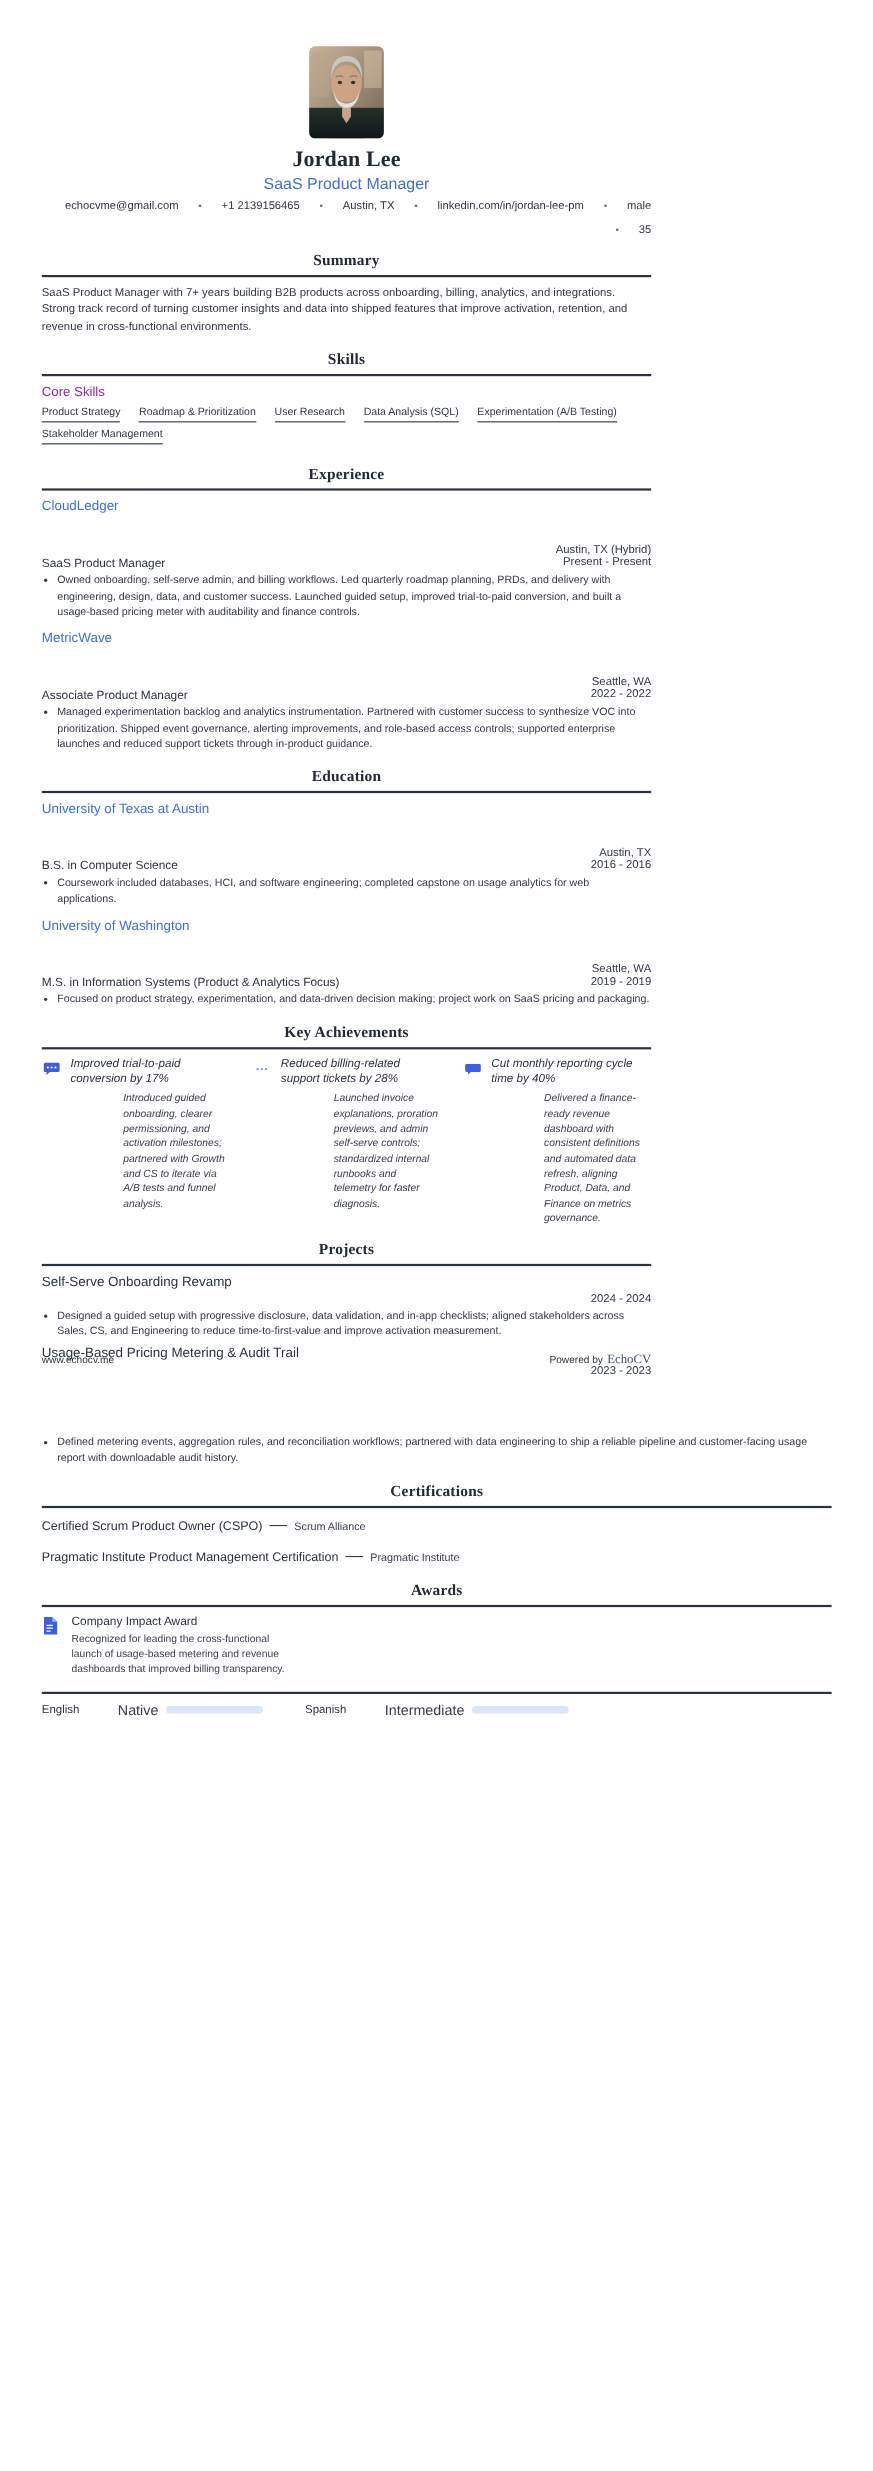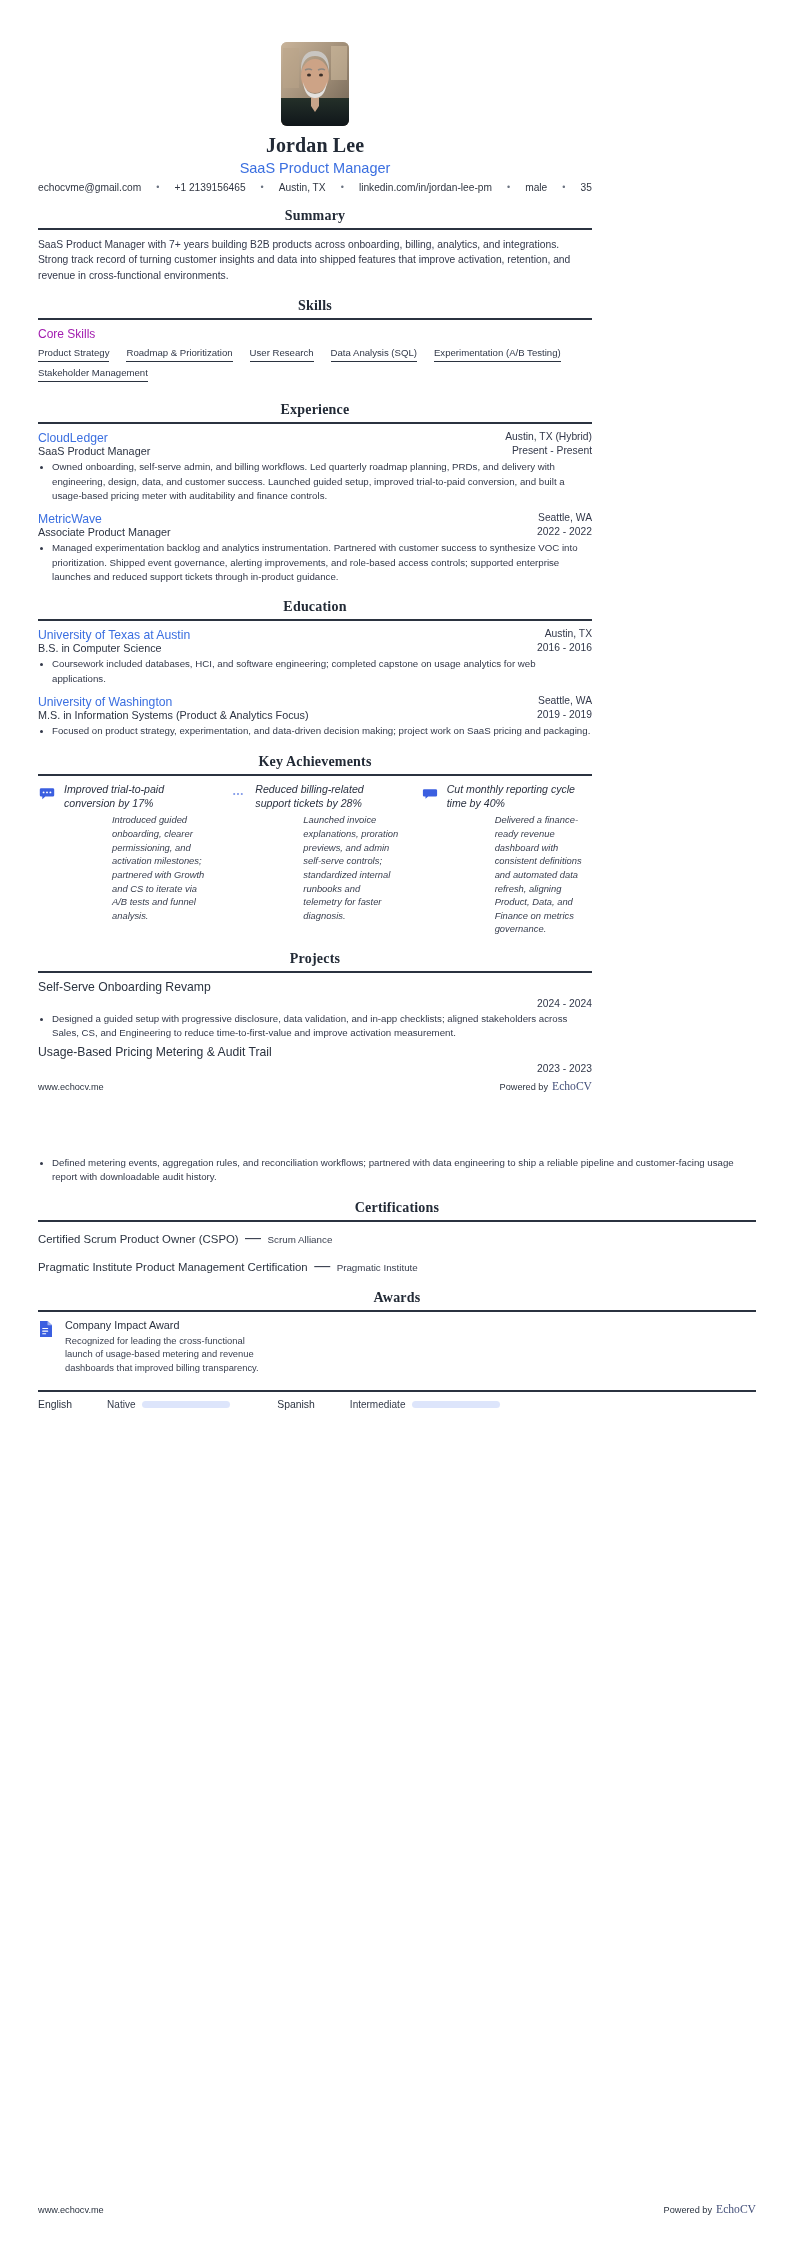--- a/index.html
+++ b/index.html
@@ -49,24 +49,24 @@
   .job-title {
     font-size: 14.5px;
     color: #3b6fe0;
     font-weight: 400;
     margin-bottom: 6px;
   }
   .contact-line {
     font-size: 10.2px;
     color: #303642;
     display: flex;
-    justify-content: space-between;
+    justify-content: flex-end;
     align-items: center;
     flex-wrap: wrap;
-    gap: 0;
+    gap: 11px;
   }
   .contact-item { white-space: nowrap; }
   .contact-sep {
     display: inline-block;
     padding: 0 7px;
     color: #6a7280;
     font-size: 9px;
     position: relative;
     top: -1px;
   }
@@ -124,20 +124,21 @@
     gap: 12px;
   }
   .entry-org {
     font-size: 12.2px;
     color: #3b6fe0;
   }
   .entry-loc {
     font-size: 10.3px;
     color: #32384a;
     white-space: nowrap;
+    margin-top: 42px;
   }
   .entry-role {
     font-size: 10.8px;
     color: #2c3342;
   }
   .entry-dates {
     font-size: 10.3px;
     color: #32384a;
     white-space: nowrap;
   }
@@ -247,21 +248,21 @@
     align-items: center;
     gap: 7px;
     width: 33.33%;
   }
   .lang-name {
     font-size: 10.4px;
     color: #2b3340;
     white-space: nowrap;
   }
   .lang-level {
-    font-size: 10px;
+    font-size: 13px;
     color: #343b4b;
     white-space: nowrap;
     padding-left: 28px;
   }
   .lang-bar {
     width: 88px;
     height: 7px;
     border-radius: 4px;
     background: #dde5fb;
     overflow: hidden;

